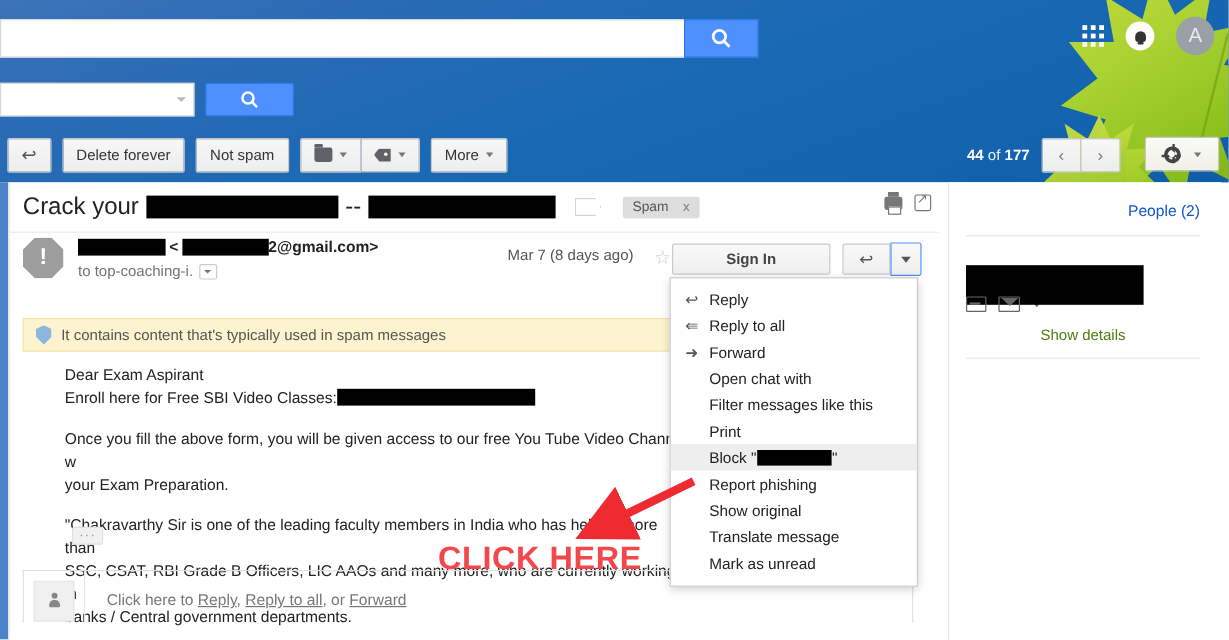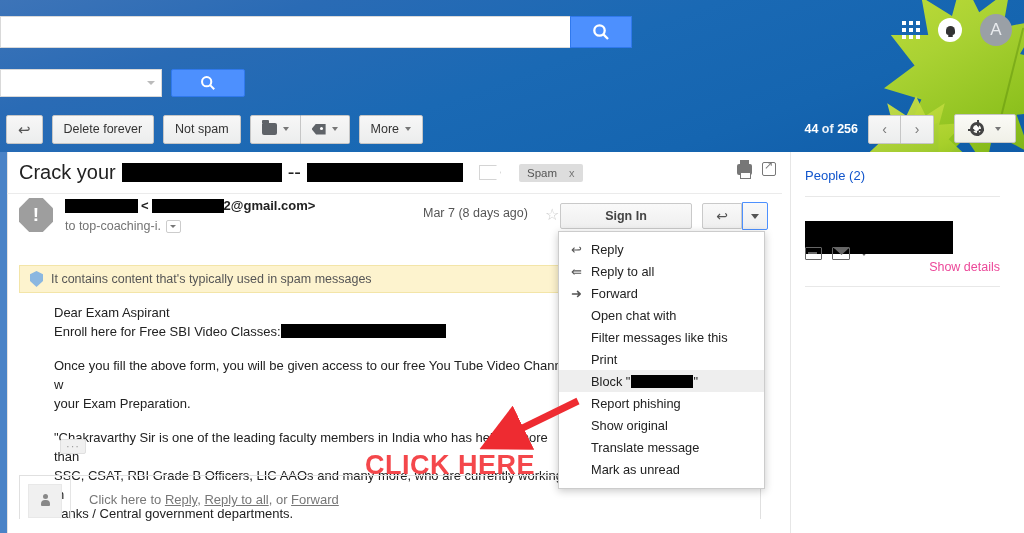--- a/index.html
+++ b/index.html
@@ -84,21 +84,21 @@
     border-top:4px solid #777; margin-left:6px; }
   .folder-ic { width:15px;height:12px;background:#5f6368; position:relative; border-radius:1px 2px 2px 2px; }
   .folder-ic:before{content:"";position:absolute;left:0;top:-3px;width:7px;height:3px;background:#5f6368;border-radius:1px 1px 0 0;}
   .tag-ic { width:14px;height:11px;background:#5f6368;position:relative;
     clip-path: polygon(0% 50%, 32% 0%, 100% 0%, 100% 100%, 32% 100%); }
   .tag-ic:after{content:"";position:absolute;right:3px;top:3.5px;width:3px;height:3px;background:#fff;border-radius:50%;}
 
   .pager { position:absolute; right:90px; top:114px; height:30px; display:flex; align-items:center; }
   .pager-count { color:#fff; font-size:12.5px; margin-right:10px; }
   .pager-count b { font-weight:bold; }
-  .pager-count span.of { font-weight:bold; opacity:.92; }
+  .pager-count span.of { font-weight:normal; opacity:.92; }
   .navbtn { width:33px;height:29px;background:linear-gradient(#f7f7f7,#eceded);
     border:1px solid #c6c6c6; display:flex;align-items:center;justify-content:center;
     color:#777; font-size:14px; cursor:pointer; }
   .navbtn.l { border-radius:2px 0 0 2px; }
   .navbtn.r { border-radius:0 2px 2px 0; border-left:none; }
   .gearbtn { position:absolute; right:8px; top:114px; width:62px;height:29px;
     background:linear-gradient(#fbfbf6,#f0f0e8); border:1px solid #c6c6c6; border-radius:2px;
     display:flex; align-items:center; justify-content:center; gap:5px; cursor:pointer; }
   .gear { width:14px;height:14px;border-radius:50%;border:3px solid #444; position:relative; }
   .gear:before,.gear:after{content:"";position:absolute;background:#444;}
@@ -180,34 +180,34 @@
     margin:8px; display:flex;align-items:center;justify-content:center; }
   .person-ic { width:9px;height:14px;position:relative; }
   .person-ic:before{content:"";position:absolute;left:2px;top:0;width:5px;height:5px;border-radius:50%;background:#888;}
   .person-ic:after{content:"";position:absolute;left:0;top:6px;width:9px;height:6px;border-radius:4px 4px 1px 1px;background:#888;}
   .reply-input { flex:1; border-left:1px solid #e5e5e5; padding:16px 0 0 18px; font-size:13px; color:#777; }
   .reply-input a { color:#777; text-decoration:underline; cursor:pointer; }
 
   
   .people-panel { position:absolute; left:790px; top:152px; width:228px; height:381px;
     border-left:1px solid #e6e6e6; padding:16px 18px 0 14px; background:#fff; }
-  .people-title { color:#15c; font-size:13px; cursor:pointer; }
+  .people-title { color:#15c; font-size:13px; cursor:pointer;text-align:right; }
   .people-hr { margin-top:13px; border-top:1px solid #e8e8e8; }
   .contact-block { margin-top:16px; position:relative; }
   .contact-email { font-size:12.5px; color:#777; }
   .contact-icons { margin-top:10px; display:flex; align-items:center; gap:10px; }
   .ic-archive { width:17px;height:13px;border:1.6px solid #666;border-radius:1px;position:relative;cursor:pointer; }
   .ic-archive:after{content:"";position:absolute;left:2px;top:4px;width:9px;height:1.6px;background:#666;}
   .ic-mail { width:18px;height:13px;border:1.6px solid #666;border-radius:1px;position:relative;cursor:pointer; }
   .ic-mail:after{content:"";position:absolute;left:1px;top:0px;width:13px;height:7px;
     border-left:1.6px solid #666;border-right:1.6px solid #666;transform:skewY(0deg);
     clip-path: polygon(0 0, 100% 0, 50% 100%); background:#666; }
   .ic-caret { width:0;height:0;border-left:4px solid transparent;border-right:4px solid transparent;
     border-top:5px solid #666; cursor:pointer; }
-  .show-details { margin-top:0; text-align:right; color:#ec4899; font-size:12.5px; cursor:pointer; }
+  .show-details { margin-top:12px; text-align:center; color:#4d7c0f; font-size:12.5px; cursor:pointer; }
   .people-hr2 { margin-top:12px; border-top:1px solid #e8e8e8; }
 
   
   .menu { position:absolute; left:558px; top:231px; width:207px;
     background:#fff; border:1px solid #ccc; box-shadow:0 2px 8px rgba(0,0,0,.22);
     padding:6px 0 8px 0; z-index:40; }
   .menu-item { height:22px; display:flex; align-items:center; padding-left:12px;
     font-size:12.8px; color:#222; cursor:pointer; white-space:nowrap; }
   .menu-item.hl { background:#eee; }
   .menu-ic { width:20px; flex:none; color:#555; font-size:13px; }
@@ -290,21 +290,21 @@
     <div class="tbtn">
       <span>More</span>
       <span class="cdown"></span>
     </div>
   </div>
 
   <div class="pager">
     <div class="pager-count">
       <b>44</b>
       <span class="of">of</span>
-      <b>256</b>
+      <b>177</b>
     </div>
     <div class="navbtn l">‹</div>
     <div class="navbtn r">›</div>
   </div>
 
   <div class="gearbtn">
     <span class="gear">
         <i class="gear-inner"></i>
       </span>
     <span class="cdown"></span>

